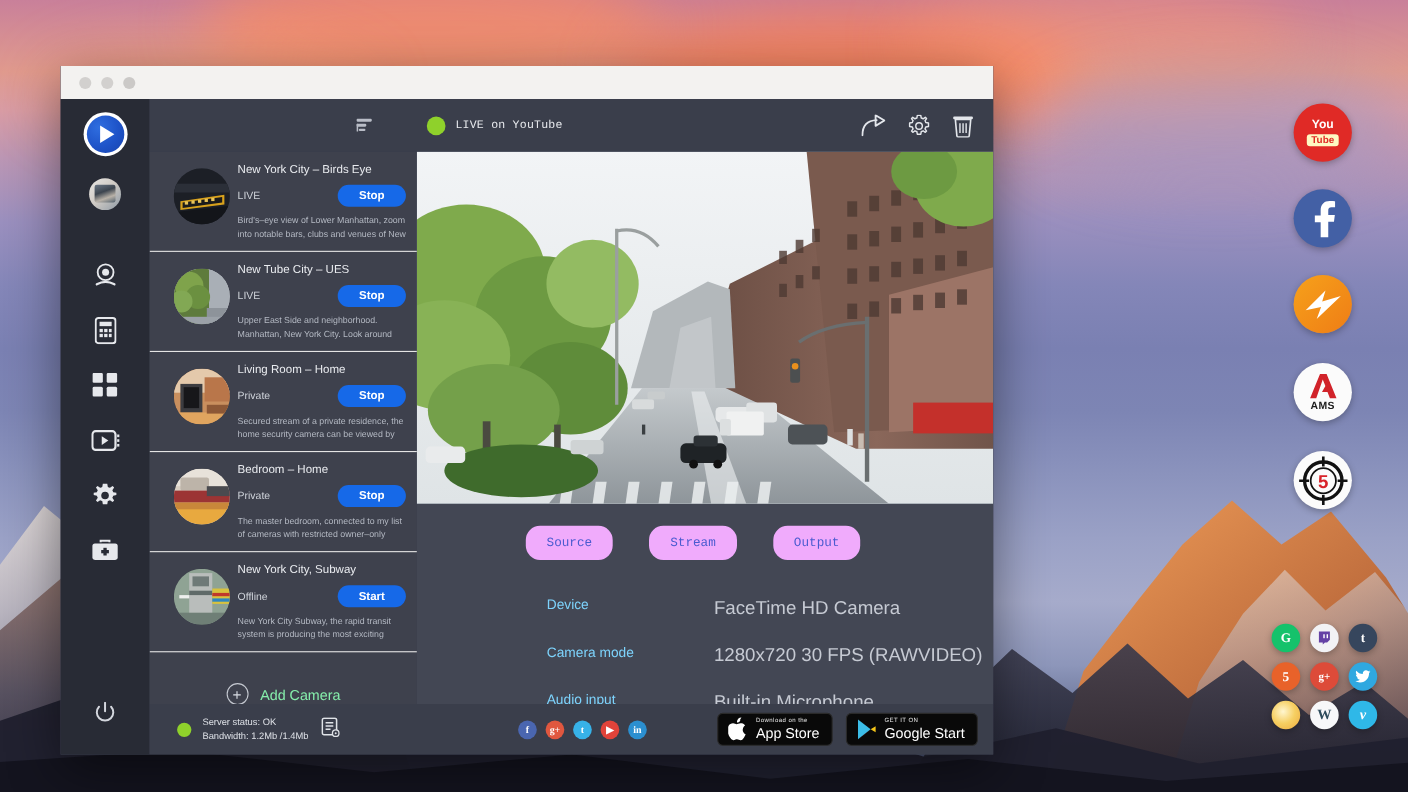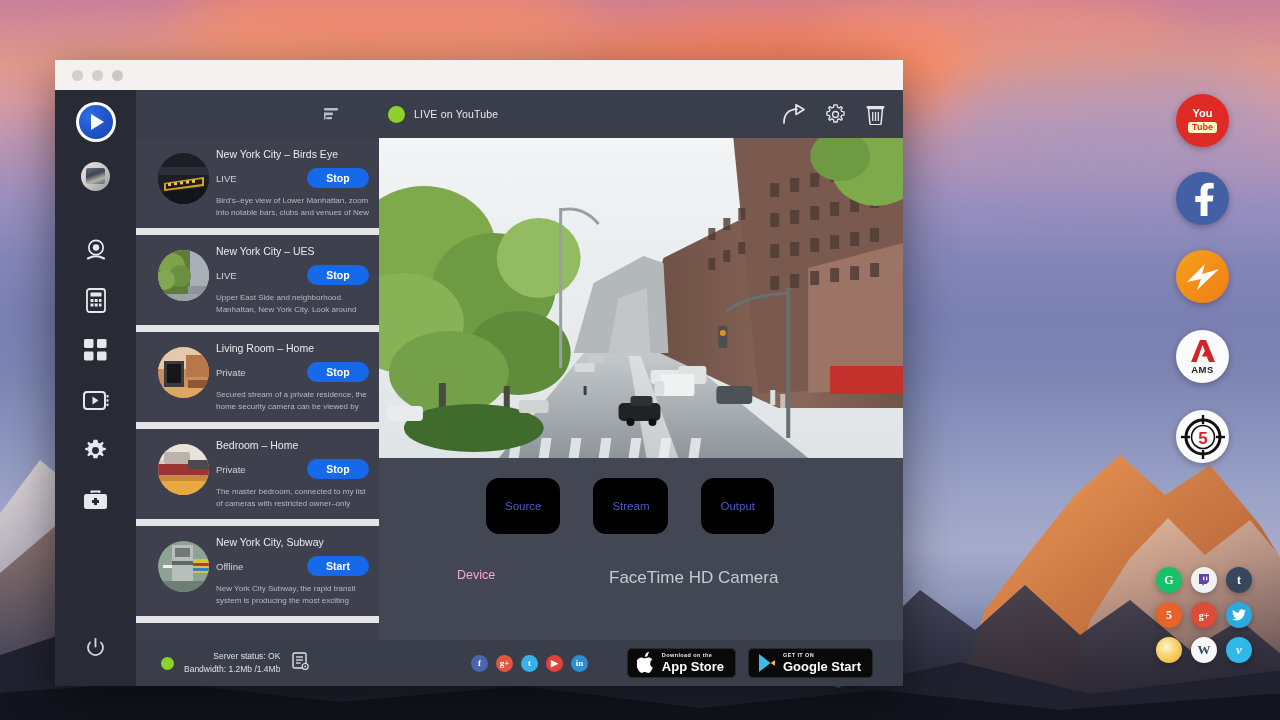--- a/index.html
+++ b/index.html
@@ -113,38 +113,38 @@
   #content { flex: 1; display: flex; flex-direction: column; min-width: 0; }
 
   #header {
     height: 48px; flex: 0 0 48px;
     background: #3a3e4b;
     display: flex; align-items: center;
     padding: 0 18px 0 0;
     position: relative;
   }
   #hdr-listicon { width: 72px; display:flex; align-items:center; justify-content:center; margin-left: 160px;}
-  .live-group { display: flex; align-items: center; gap: 9px; margin-left: 20px; }
+  .live-group { display: flex; align-items: center; gap: 9px; margin-left: 20px; font-family: Liberation Mono, monospace; }
   .live-dot { width: 17px; height: 17px; border-radius: 50%; background: #8fd12b; }
   .live-text { color: #e8eaee; font-size: 10.5px; letter-spacing: .2px; }
   .hdr-right { margin-left: auto; display: flex; align-items: center; gap: 20px; }
   .hdr-btn { cursor: pointer; display: flex; align-items: center; justify-content: center; }
 
   #panes { flex: 1; display: flex; min-height: 0; }
 
   
   #camlist {
     width: 243px; flex: 0 0 243px;
     background: #3e414d;
     overflow: hidden;
     position: relative;
   }
   .cam-row {
     display: flex; padding: 9px 10px 9px 6px;
-    border-bottom: 7px solid #e5e5e5;
+    border-bottom: 1px solid #e5e5e5;
     cursor: pointer;
     min-height: 78px;
   }
   .cam-thumb {
     width: 51px; height: 51px; border-radius: 50%;
     flex: 0 0 51px; margin: 6px 7px 0 16px;
     overflow: hidden; position: relative;
     background: #2c2f38;
   }
   .cam-info { flex: 1; min-width: 0; padding-top: 1px; }
@@ -182,52 +182,52 @@
   #video {
     height: 320px; flex: 0 0 320px;
     position: relative; overflow: hidden;
     background: #9aa3ad;
   }
   #tabs {
     display: flex; justify-content: center; gap: 33px;
     padding: 20px 0 0 0; margin-right: 22px;
   }
   .tab {
-    background: #000000; color: #4a5bd0;
+    background: #f0abfc; color: #4a5bd0;
     border: none; border-radius: 13px;
-    padding: 22px 19px; font-size: 11.5px;
-    font-family: Liberation Sans, sans-serif;
+    padding: 9px 19px; font-size: 11.5px;
+    font-family: Liberation Mono, monospace;
     cursor: pointer;
   }
   #specs { padding: 34px 0 0 78px; }
   .spec-row { display: flex; margin-bottom: 23px; }
-  .spec-label { width: 152px; color: #f9a8d4; font-size: 12.5px; }
+  .spec-label { width: 152px; color: #7dd3fc; font-size: 12.5px; margin-left: 40px; }
   .spec-value { color: #c6cad3; font-size: 17px; }
 
   
   #footer {
     height: 46px; flex: 0 0 46px;
     background: #3a3e4b;
     display: flex; align-items: center;
     position: relative;
   }
   #status { display: flex; align-items: center; gap: 10px; padding-left: 25px; width: 300px; }
   .status-dot { width: 13px; height: 13px; border-radius: 50%; background: #8fd12b; }
-  .status-lines { display: flex; flex-direction: column; gap: 1px; align-items: flex-end; }
+  .status-lines { display: flex; flex-direction: column; gap: 1px; }
   .status-lines span { color: #dde0e6; font-size: 8.5px; line-height: 1.35; }
   .status-doc { margin-left: 2px; }
   #social { display: flex; gap: 8px; margin-left: 35px; }
   .soc { width: 17px; height: 17px; border-radius: 50%; display:flex; align-items:center; justify-content:center;
          color:#fff; font-size: 9px; font-weight: bold; font-family:"Liberation Serif", serif; }
   .soc.fb { background: #4a66b0; }
   .soc.gp { background: #e0573f; }
   .soc.tw { background: #37b2e8; }
   .soc.yt { background: #e1433a; }
   .soc.li { background: #2b8fd0; }
-  #stores { margin-left: auto; margin-right: 30px; display: flex; gap: 12px; font-weight: bold; }
+  #stores { margin-left: auto; margin-right: 14px; display: flex; gap: 12px; }
   .store {
     background: #090909; border-radius: 5px; height: 30px;
     display: flex; align-items: center; gap: 7px; padding: 0 11px 0 9px;
     cursor: pointer; border: 1px solid #2a2a2a;
   }
   .store .txt { display: flex; flex-direction: column; line-height: 1; }
   .store .txt .small { color: #e8e8e8; font-size: 5.5px; letter-spacing: .4px; margin-bottom: 2px; }
   .store .txt .big { color: #fff; font-size: 13px; }
 
   
@@ -529,21 +529,21 @@
                 <path d="M30 0 h21 v51 h-21 Z" fill="#a9afb6"></path>
                 <path d="M0 0 h32 v51 h-32 Z" fill="#5e7b3c"></path>
                 <circle cx="14" cy="16" r="13" fill="#7fa34b"></circle>
                 <circle cx="22" cy="26" r="11" fill="#6b9040"></circle>
                 <circle cx="7" cy="30" r="10" fill="#82a854"></circle>
                 <rect x="30" y="36" width="21" height="15" fill="#8d939a"></rect>
                 <rect x="0" y="44" width="51" height="7" fill="#9ba1a8"></rect>
               </svg>
             </div>
             <div class="cam-info">
-              <div class="cam-title">New York City – UES</div>
+              <div class="cam-title">New Tube City – UES</div>
               <div class="cam-mid">
                 <span class="cam-status">LIVE</span>
                 <button class="cam-btn">Stop</button>
               </div>
               <div class="cam-desc">Upper East Side and neighborhood. Manhattan, New York City. Look around Central Park, the ...</div>
             </div>
           </div>
 
           <div class="cam-row">
             <div class="cam-thumb">
@@ -745,20 +745,28 @@
             <button class="tab">Source</button>
             <button class="tab">Stream</button>
             <button class="tab">Output</button>
           </div>
 
           <div id="specs">
             <div class="spec-row">
               <span class="spec-label">Device</span>
               <span class="spec-value">FaceTime HD Camera</span>
             </div>
+            <div class="spec-row">
+              <span class="spec-label">Camera mode</span>
+              <span class="spec-value">1280x720 30 FPS (RAWVIDEO)</span>
+            </div>
+            <div class="spec-row">
+              <span class="spec-label">Audio input</span>
+              <span class="spec-value">Built-in Microphone</span>
+            </div>
           </div>
         </div>
       </div>
 
       <div id="footer">
         <div id="status">
           <span class="status-dot"></span>
           <div class="status-lines">
             <span>Server status: OK</span>
             <span>Bandwidth: 1.2Mb /1.4Mb</span>

